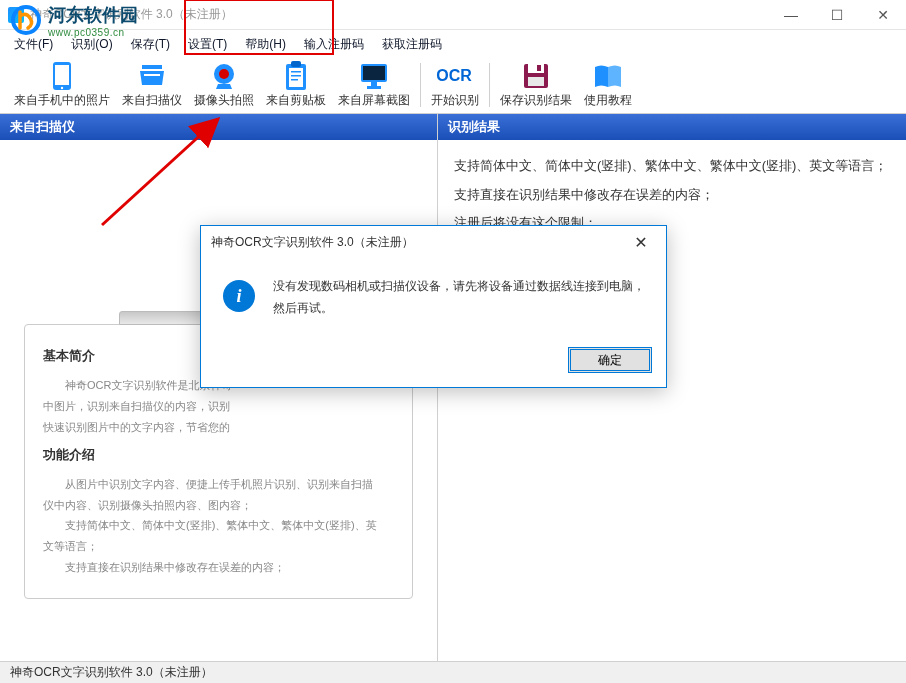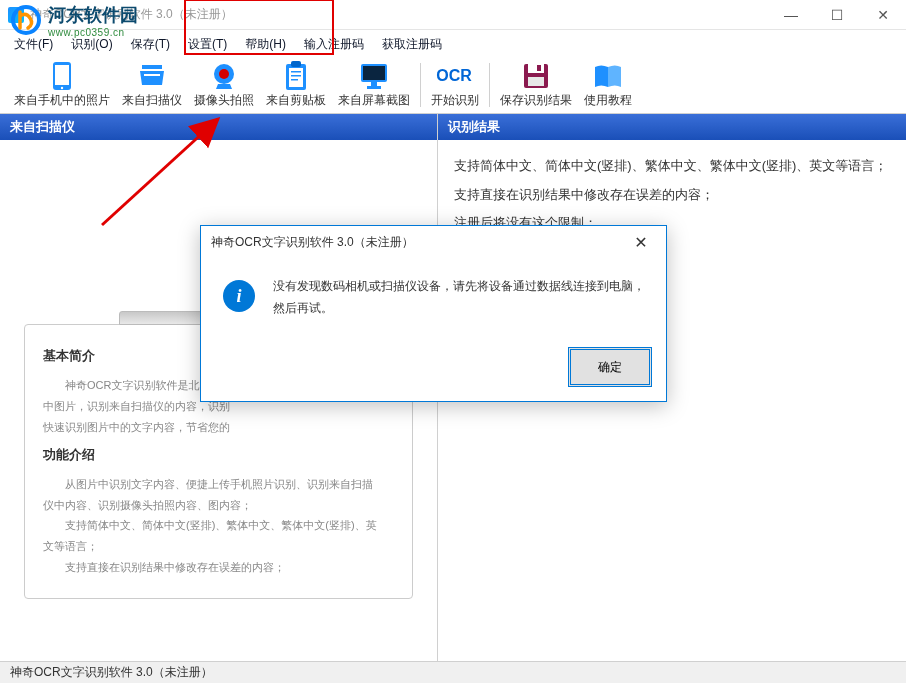--- a/index.html
+++ b/index.html
@@ -40,21 +40,21 @@
     .result-body { padding: 12px 16px; font-size: 13px; color: #333; line-height: 2.2; }
     .result-note { margin-top: 76px; }
     
     .dialog { position: absolute; left: 200px; top: 225px; width: 467px; background: #fff; border: 1px solid #0078d7; box-shadow: 0 4px 20px rgba(0,0,0,0.25); z-index: 200; }
     .dlg-title { height: 32px; display: flex; align-items: center; justify-content: space-between; padding: 0 10px; font-size: 12px; color: #333; }
     .dlg-close { width: 30px; height: 24px; display: flex; align-items: center; justify-content: center; font-size: 16px; }
     .dlg-body { display: flex; padding: 18px 20px 18px 22px; align-items: flex-start; gap: 18px; }
     .dlg-icon { width: 32px; height: 32px; border-radius: 50%; background: #0078d7; color: #fff; display: flex; align-items: center; justify-content: center; font-size: 18px; font-weight: bold; font-family: Georgia, serif; font-style: italic; flex-shrink: 0; margin-top: 4px; }
     .dlg-msg { font-size: 12px; color: #333; line-height: 1.8; }
     .dlg-footer { display: flex; justify-content: flex-end; padding: 10px 14px 14px 14px; }
-    .dlg-btn { min-width: 84px; height: 40px; background: #e1e1e1; border: 1px solid #0078d7; font-size: 12px; display: flex; align-items: center; justify-content: center; outline: 1px solid #0078d7; outline-offset: -3px; }
+    .dlg-btn { min-width: 84px; height: 26px; background: #e1e1e1; border: 1px solid #0078d7; font-size: 12px; display: flex; align-items: center; justify-content: center; outline: 1px solid #0078d7; outline-offset: -3px; }
     
     .arrow { position: absolute; left: 88px; top: 113px; z-index: 150; pointer-events: none; }
     
     .statusbar { position: absolute; bottom: 0; left: 0; right: 0; height: 22px; border-top: 1px solid #d0d0d0; display: flex; align-items: center; padding: 0 10px; font-size: 12px; color: #333; background: #f0f0f0; }
     
     .ocr-text { color: #0066d6; font-weight: bold; font-size: 16px; font-family: Arial; }
     .arrow-svg { width: 14px; height: 14px; }
   </style>
 </head>
 <body>

